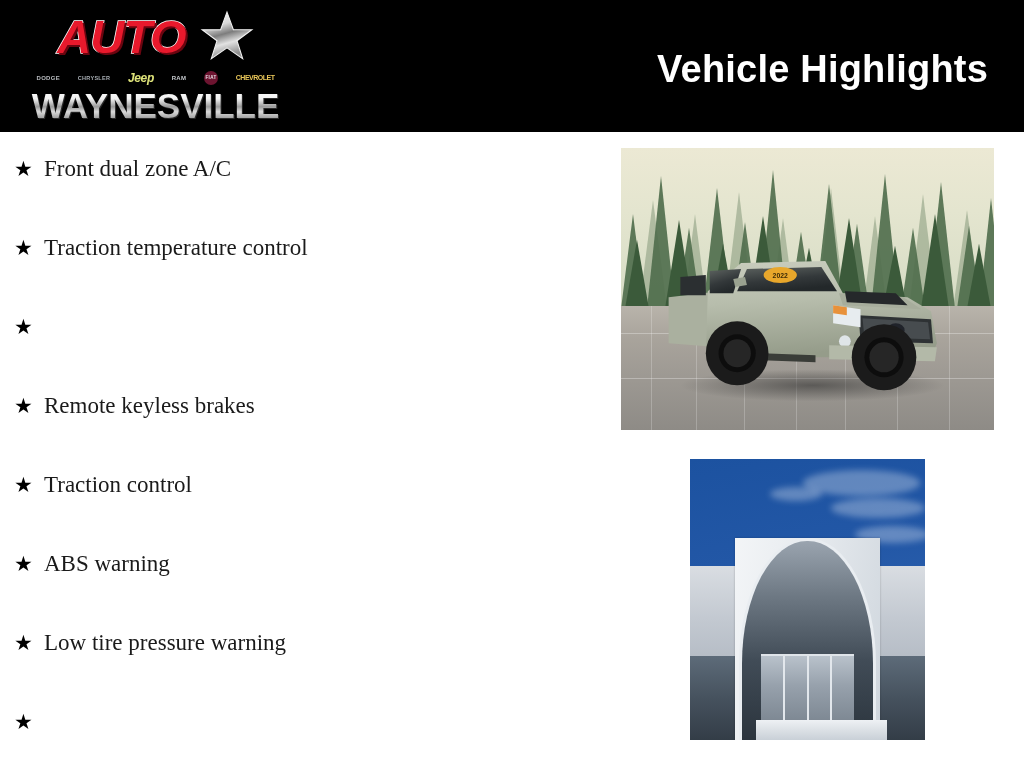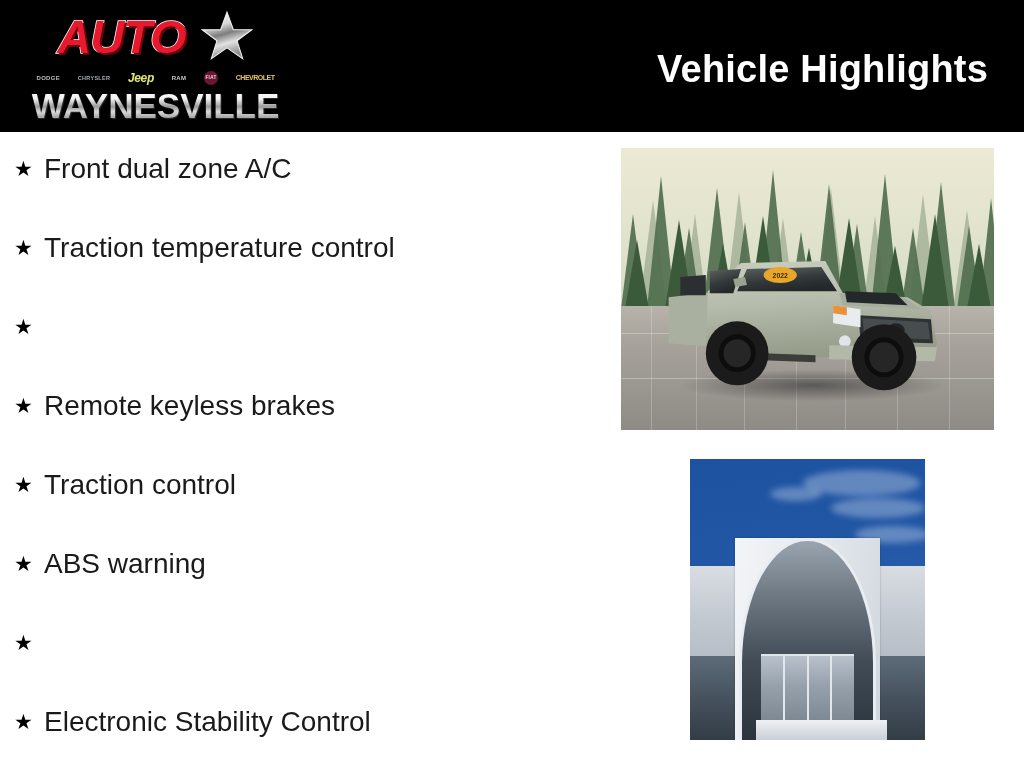--- a/index.html
+++ b/index.html
@@ -96,24 +96,25 @@
   }
   .feature-bullet {
     flex:0 0 auto;
     width:30px;
     font-size:21px;
     color:#000000;
     line-height:30px;
     text-align:left;
   }
   .feature-label {
-    font-size:28px;
+    font-size:23px;
     color:#1a1a1a;
     line-height:30px;
     white-space:nowrap;
+    font-family:Liberation Serif, serif;
   }
 
   
   .photo {
     position:absolute;
     overflow:hidden;
     background:#e9e9e5;
   }
   
   .photo-vehicle {
@@ -267,25 +268,25 @@
       <span class="feature-label">Traction control</span>
     </div>
 
     <div class="feature-row">
       <span class="feature-bullet">★</span>
       <span class="feature-label">ABS warning</span>
     </div>
 
     <div class="feature-row">
       <span class="feature-bullet">★</span>
-    </div>
-
-    <div class="feature-row">
-      <span class="feature-bullet">★</span>
-      <span class="feature-label">Electronic Stability Control</span>
+      <span class="feature-label">Low tire pressure warning</span>
+    </div>
+
+    <div class="feature-row">
+      <span class="feature-bullet">★</span>
     </div>
 
   </div>
 
   <div class="photo photo-vehicle">
     <div class="veh-sky"></div>
 
     <div class="veh-trees">
       <svg width="100%" height="100%" viewBox="0 0 373 161" preserveAspectRatio="none" aria-hidden="true">
         <g fill="#879a7c" opacity="0.55">

